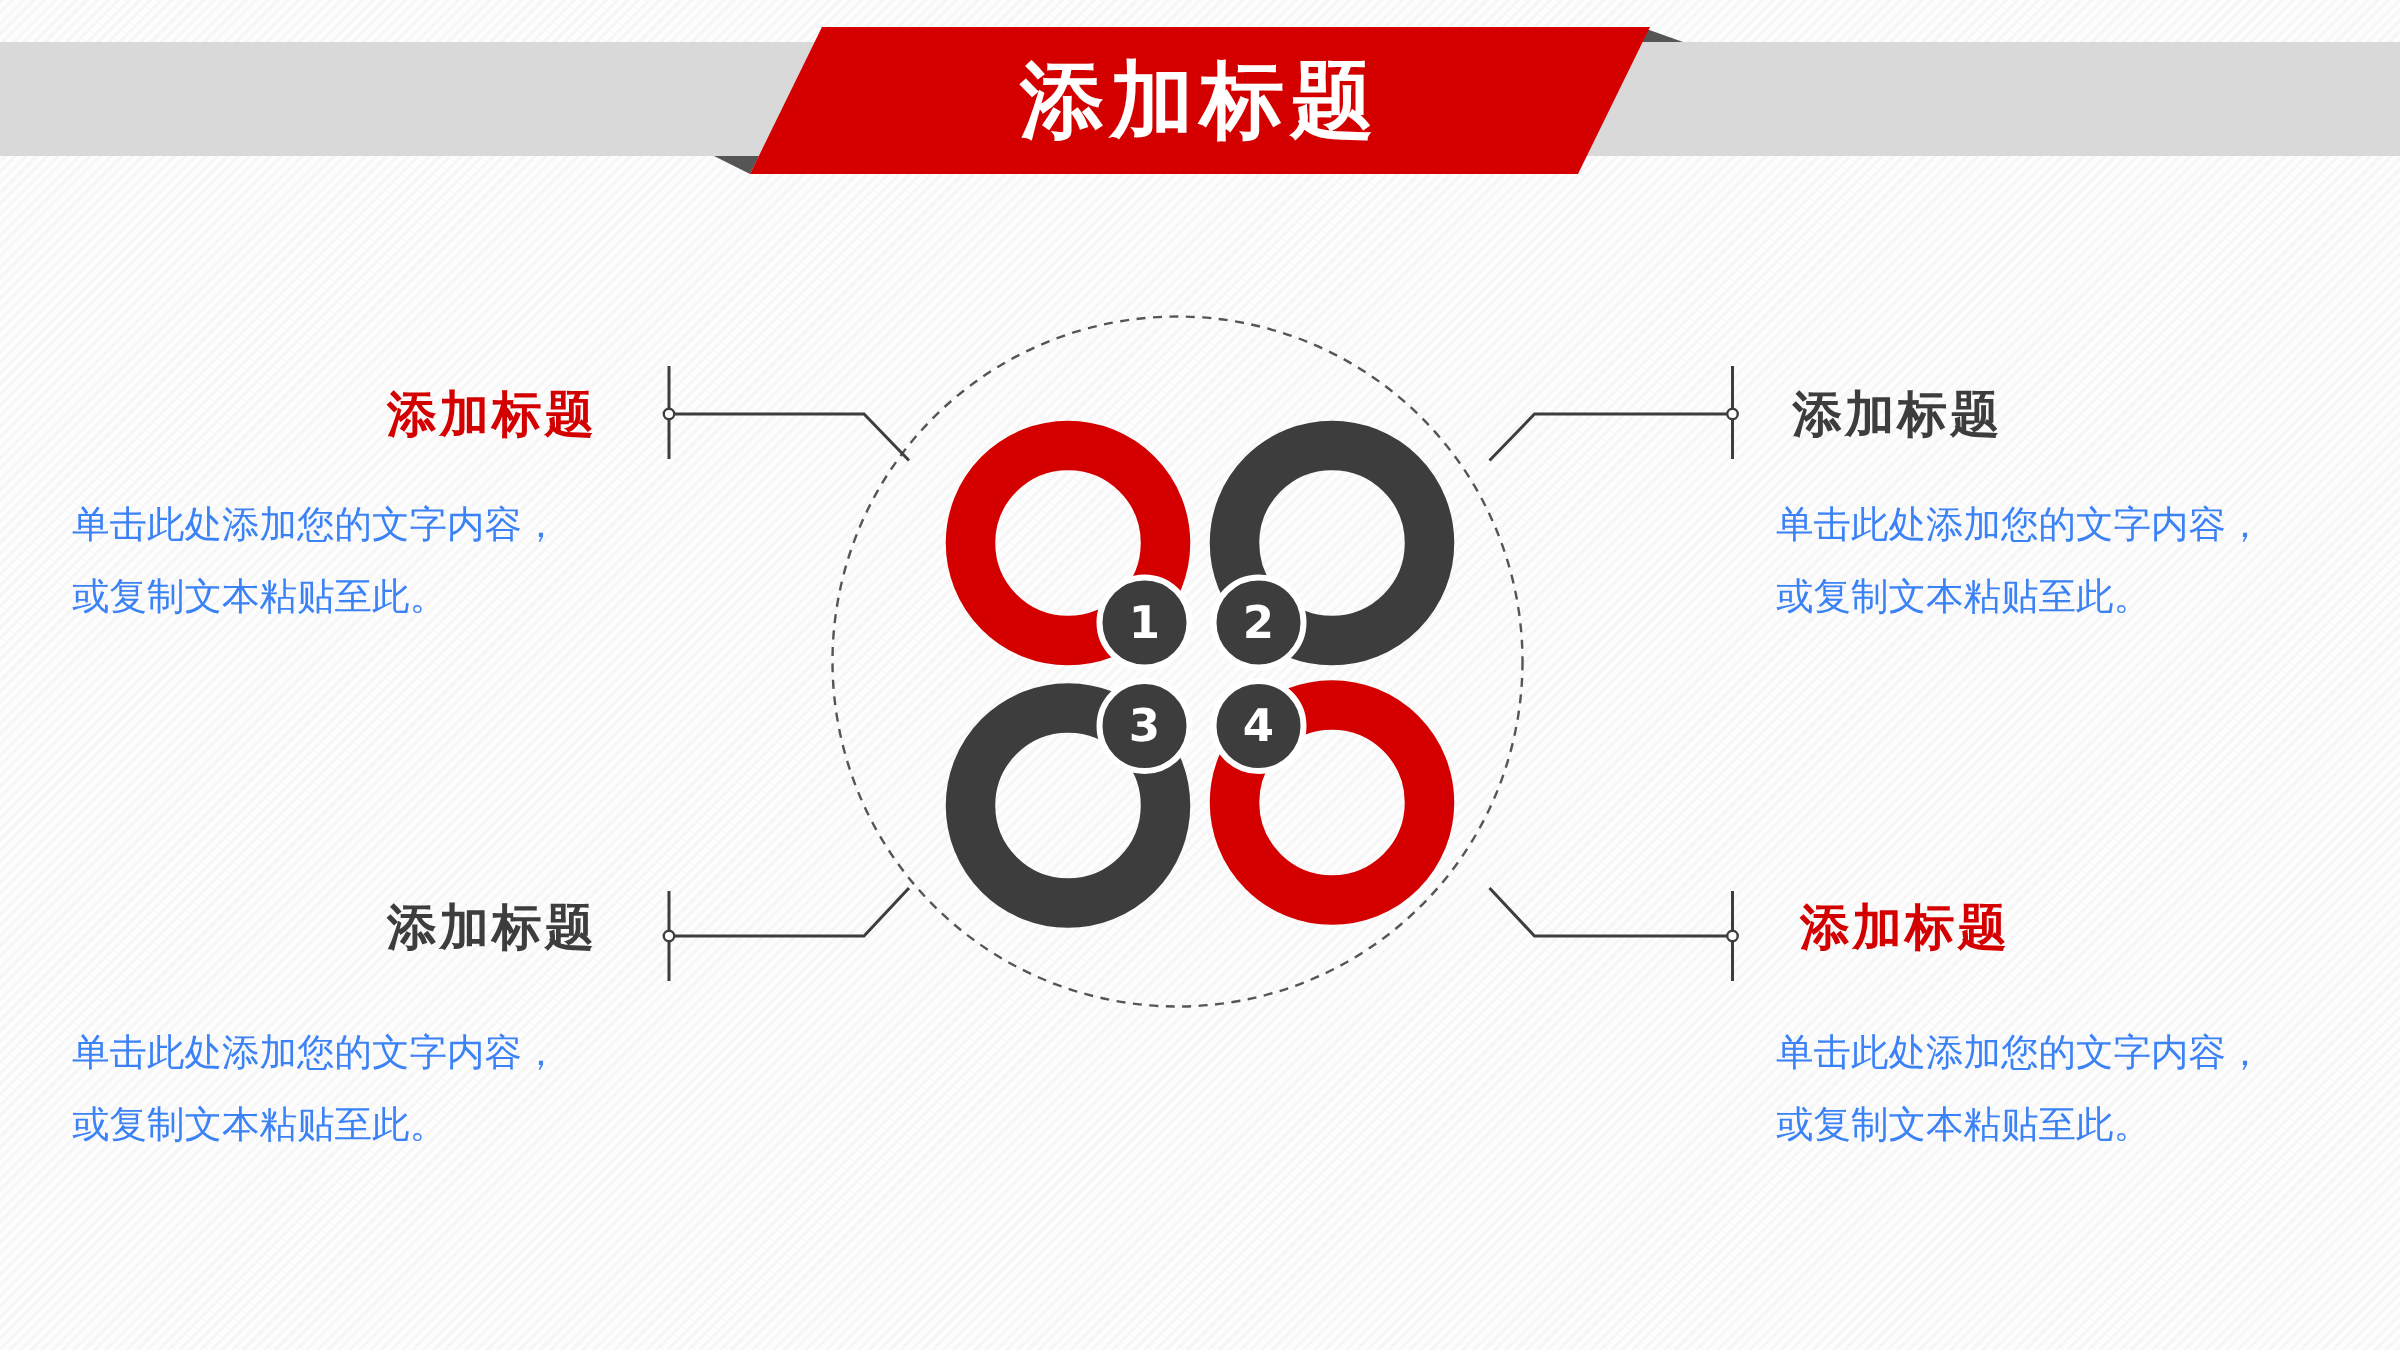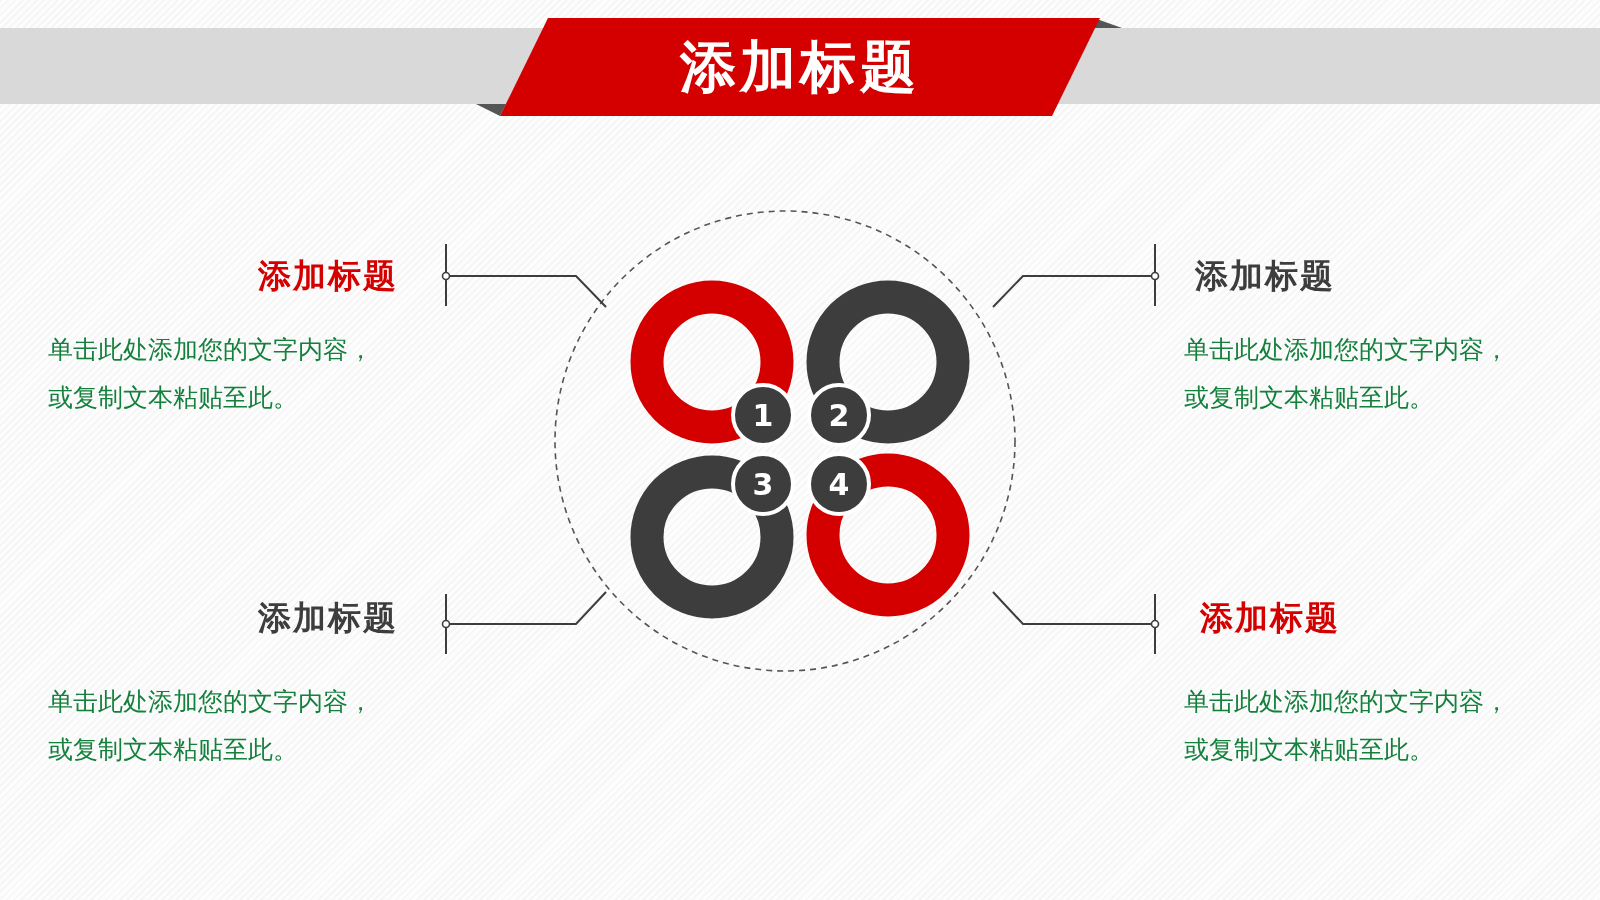--- a/index.html
+++ b/index.html
@@ -26,21 +26,21 @@
     display: flex; align-items: center; justify-content: center;
     color: #ffffff; font-size: 30px; font-weight: bold;
     font-family: "DejaVu Sans", sans-serif;
   }
   .item-title {
     position: absolute; font-size: 33px; font-weight: bold; letter-spacing: 2px;
     font-family: "DejaVu Sans", sans-serif; white-space: nowrap;
   }
   .item-title.right-align { text-align: right; }
   .item-desc {
-    position: absolute; font-size: 25px; line-height: 48px; color: #15803d;
+    position: absolute; font-size: 25px; line-height: 48px; color: #3b82f6;
     font-family: "DejaVu Sans", sans-serif; white-space: nowrap;
   }
   .red { color: #d40000; }
   .dark { color: #3d3d3d; }
 </style>
 </head>
 <body>
 
 <div class="header-band"></div>
 <svg class="header-svg" width="1600" height="130">

